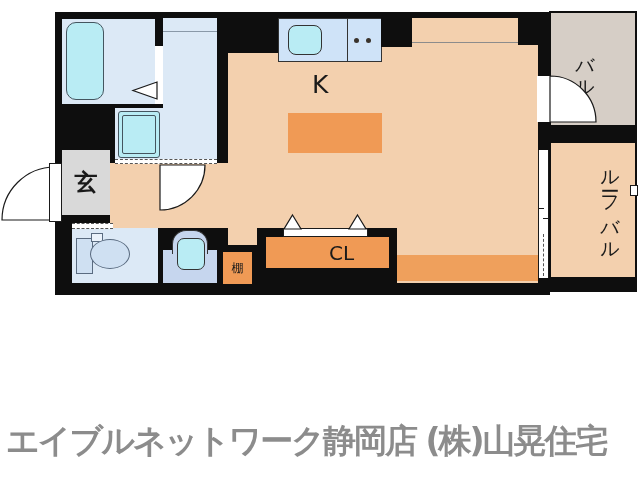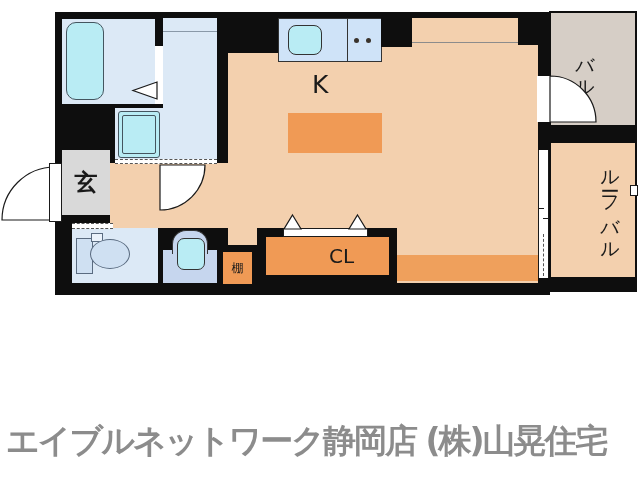--- a/index.html
+++ b/index.html
@@ -65,21 +65,21 @@
   <div style="left:72px;top:223px;width:41px;height:6px;background:#fff;border-top:1px dashed #555;border-bottom:1px dashed #555;"></div>
   <div style="left:76px;top:238px;width:17px;height:36px;background:var(--toilet-blue);border:1px solid #5a6b80;"></div>
   <div style="left:91px;top:233px;width:12px;height:9px;background:#eaf2fb;border:1px solid #5a6b80;"></div>
   <div style="left:90px;top:239px;width:40px;height:30px;background:var(--toilet-blue);border:1px solid #5a6b80;border-radius:50%;"></div>
 
   <div style="left:163px;top:250px;width:55px;height:33px;background:var(--basin-blue);"></div>
   <div style="left:172px;top:230px;width:36px;height:24px;background:var(--basin-blue);border:1px solid #333;border-bottom:none;border-radius:14px 14px 0 0;"></div>
   <div style="left:177px;top:238px;width:28px;height:32px;background:var(--fixture-cyan);border:1.5px solid #333;border-radius:7px;"></div>
 
   <div class="wall" style="left:257px;top:228px;width:140px;height:64px;"></div>
-  <div class="center" style="left:266px;top:237px;width:123px;height:38px;background:var(--accent-orange);padding-left:28px;">
+  <div class="center" style="left:266px;top:237px;width:123px;height:31px;background:var(--accent-orange);padding-left:28px;">
     <span class="lbl" style="position:static;font-size:20px;">CL</span>
   </div>
   <div style="left:283px;top:228px;width:85px;height:9px;background:#fff;border:1px solid #1a1a1a;"></div>
   <div class="wall" style="left:217px;top:245px;width:45px;height:47px;"></div>
   <div class="center" style="left:223px;top:252px;width:29px;height:32px;background:var(--accent-orange);">
     <span class="lbl" style="position:static;font-size:12px;">棚</span>
   </div>
 
   <div style="left:537px;top:76px;width:13px;height:46px;background:#fff;"></div>
   <div style="left:538px;top:150px;width:11px;height:128px;background:#fff;border-left:1px solid #1a1a1a;border-right:1px solid #1a1a1a;">

